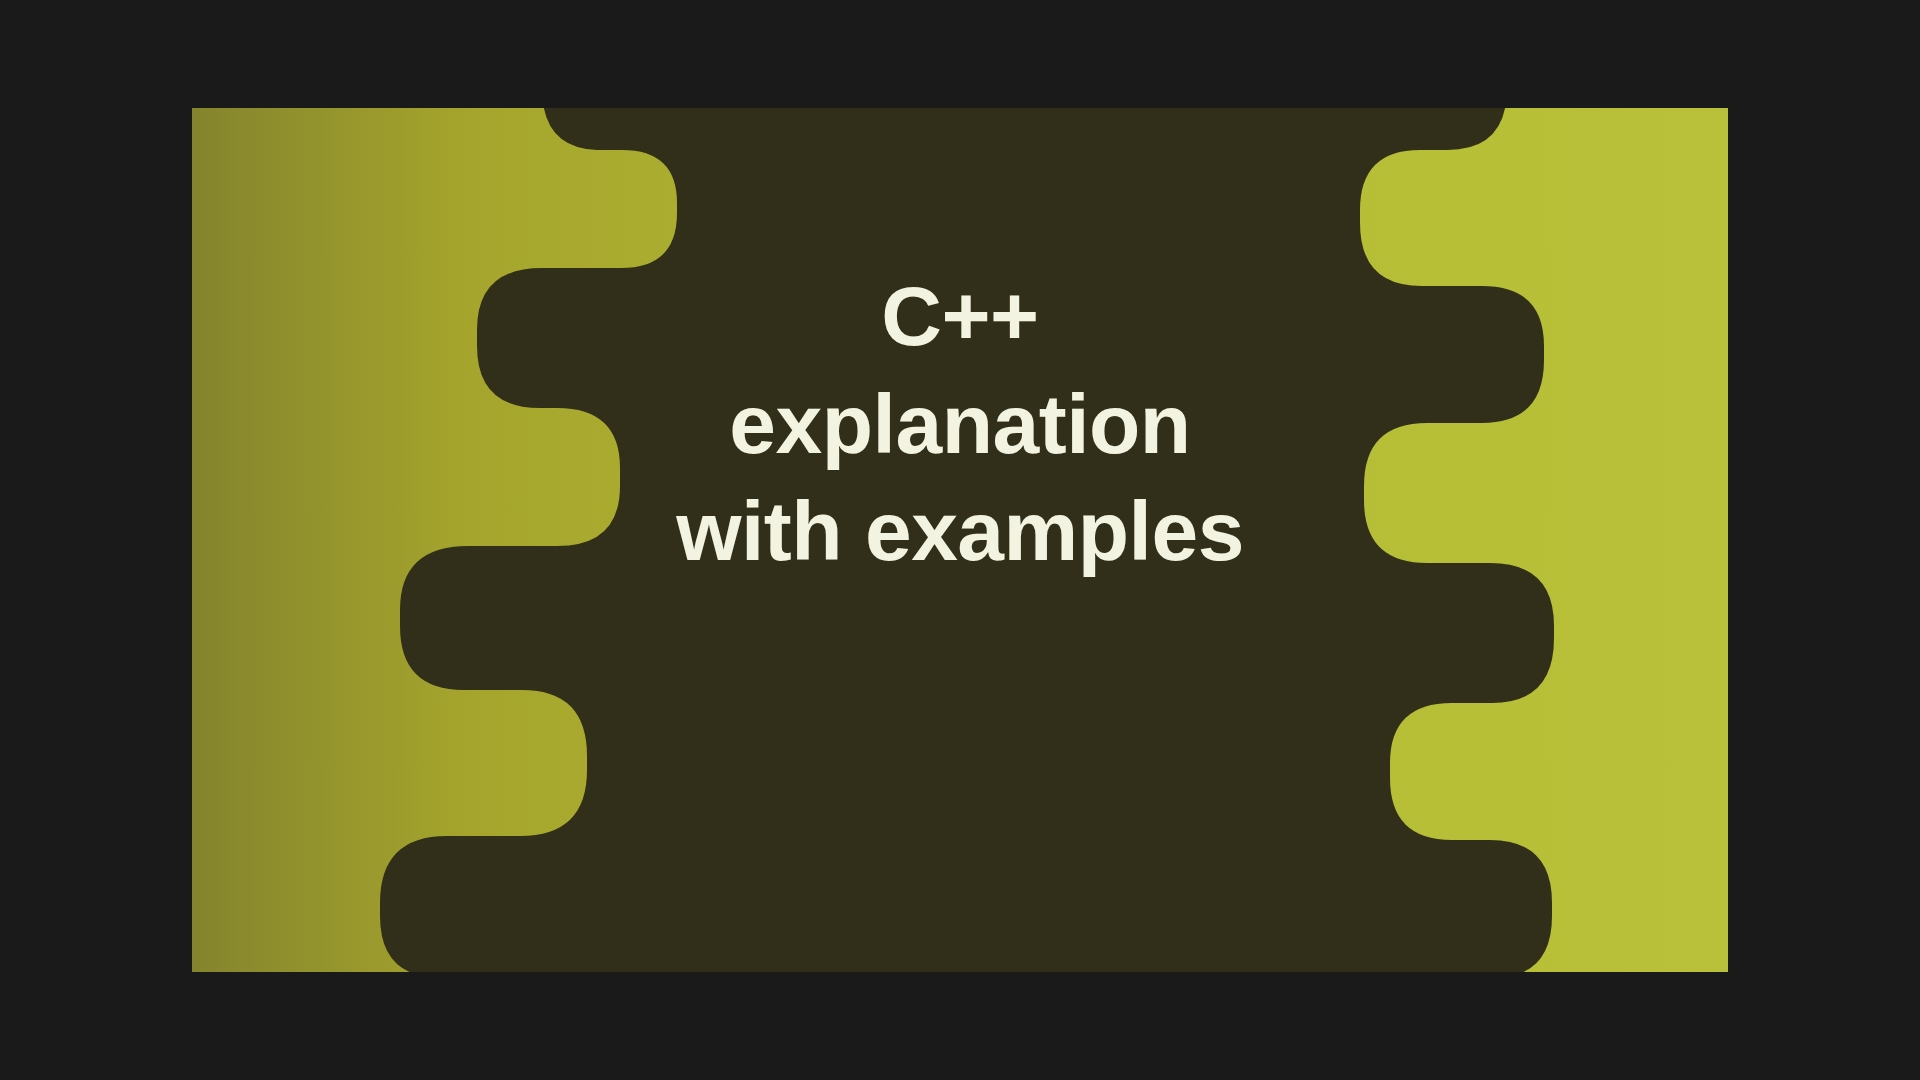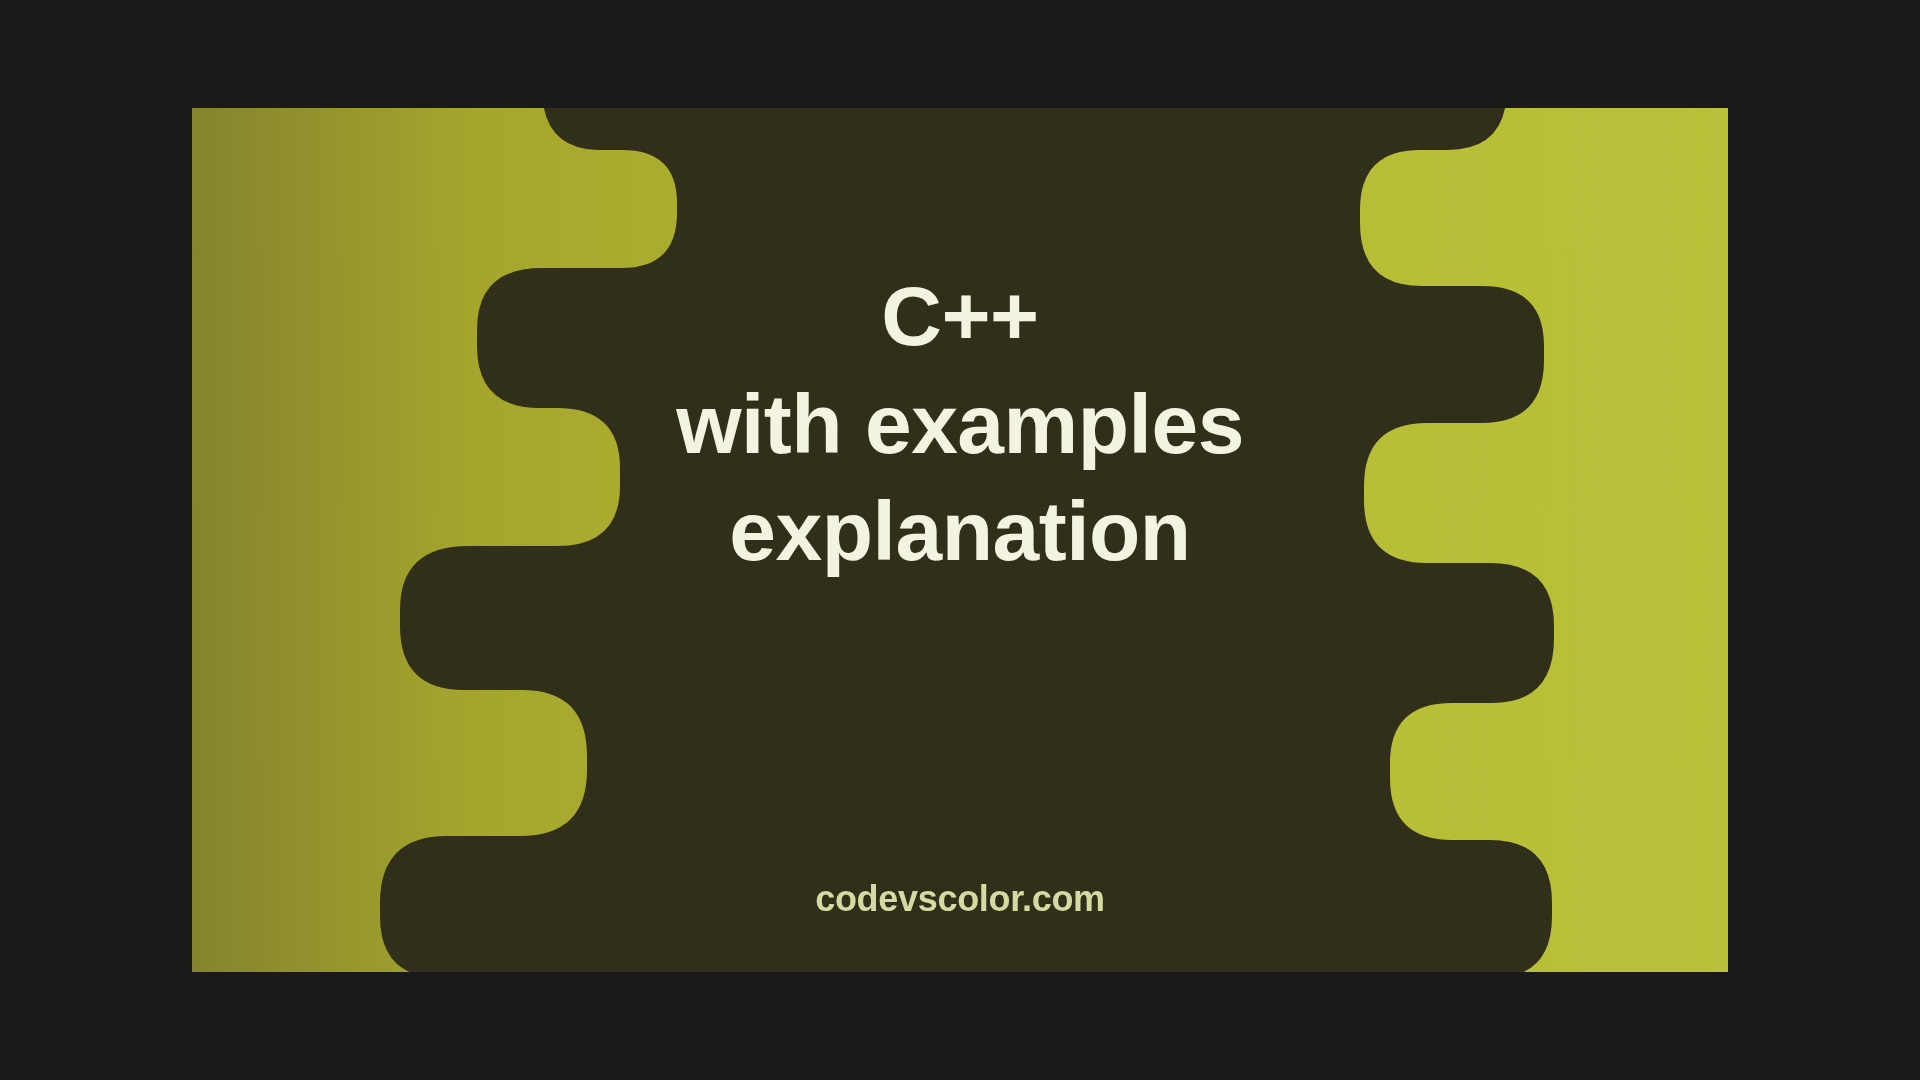--- a/index.html
+++ b/index.html
@@ -104,18 +104,17 @@
         L 1255 42
         Q 1315 42 1315 -20
         L 1315 0
         Z
       "></path>
     </svg>
   </div>
 
   <div class="title">
     <div>C++</div>
+    <div>explanation</div>
     <div>with examples</div>
-    <div>explanation</div>
   </div>
 
-  <div class="attribution">codevscolor.com</div>
 </div>
 
 </body></html>

